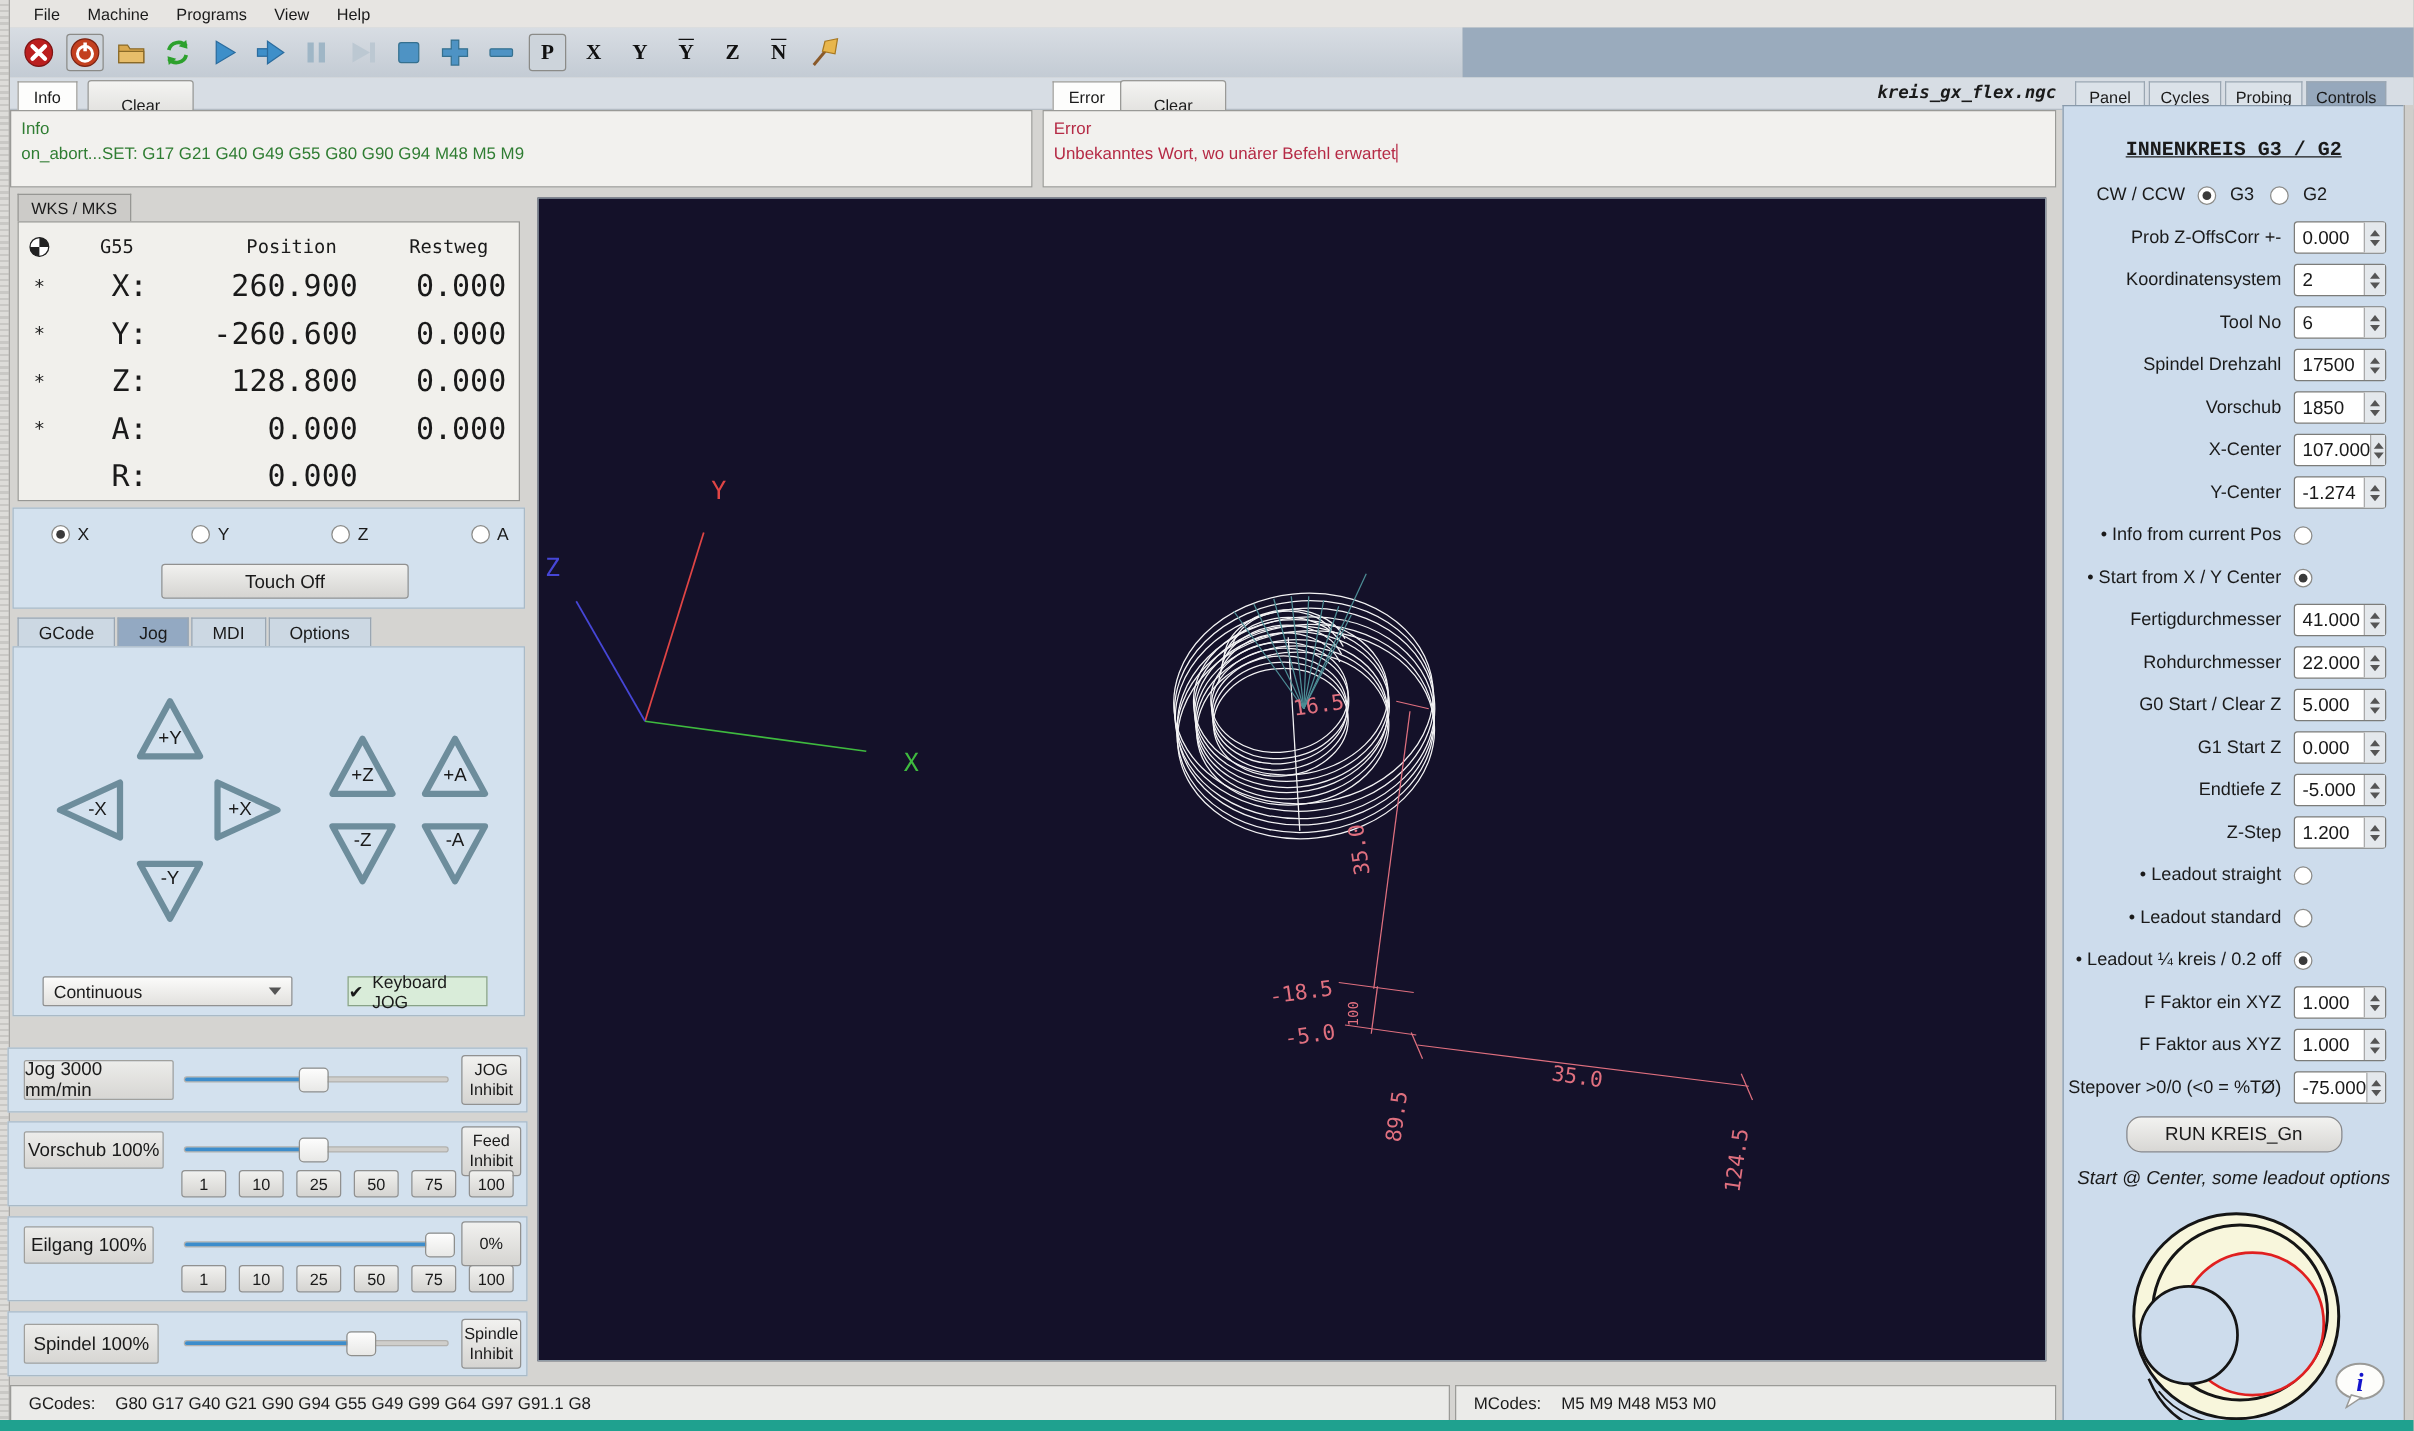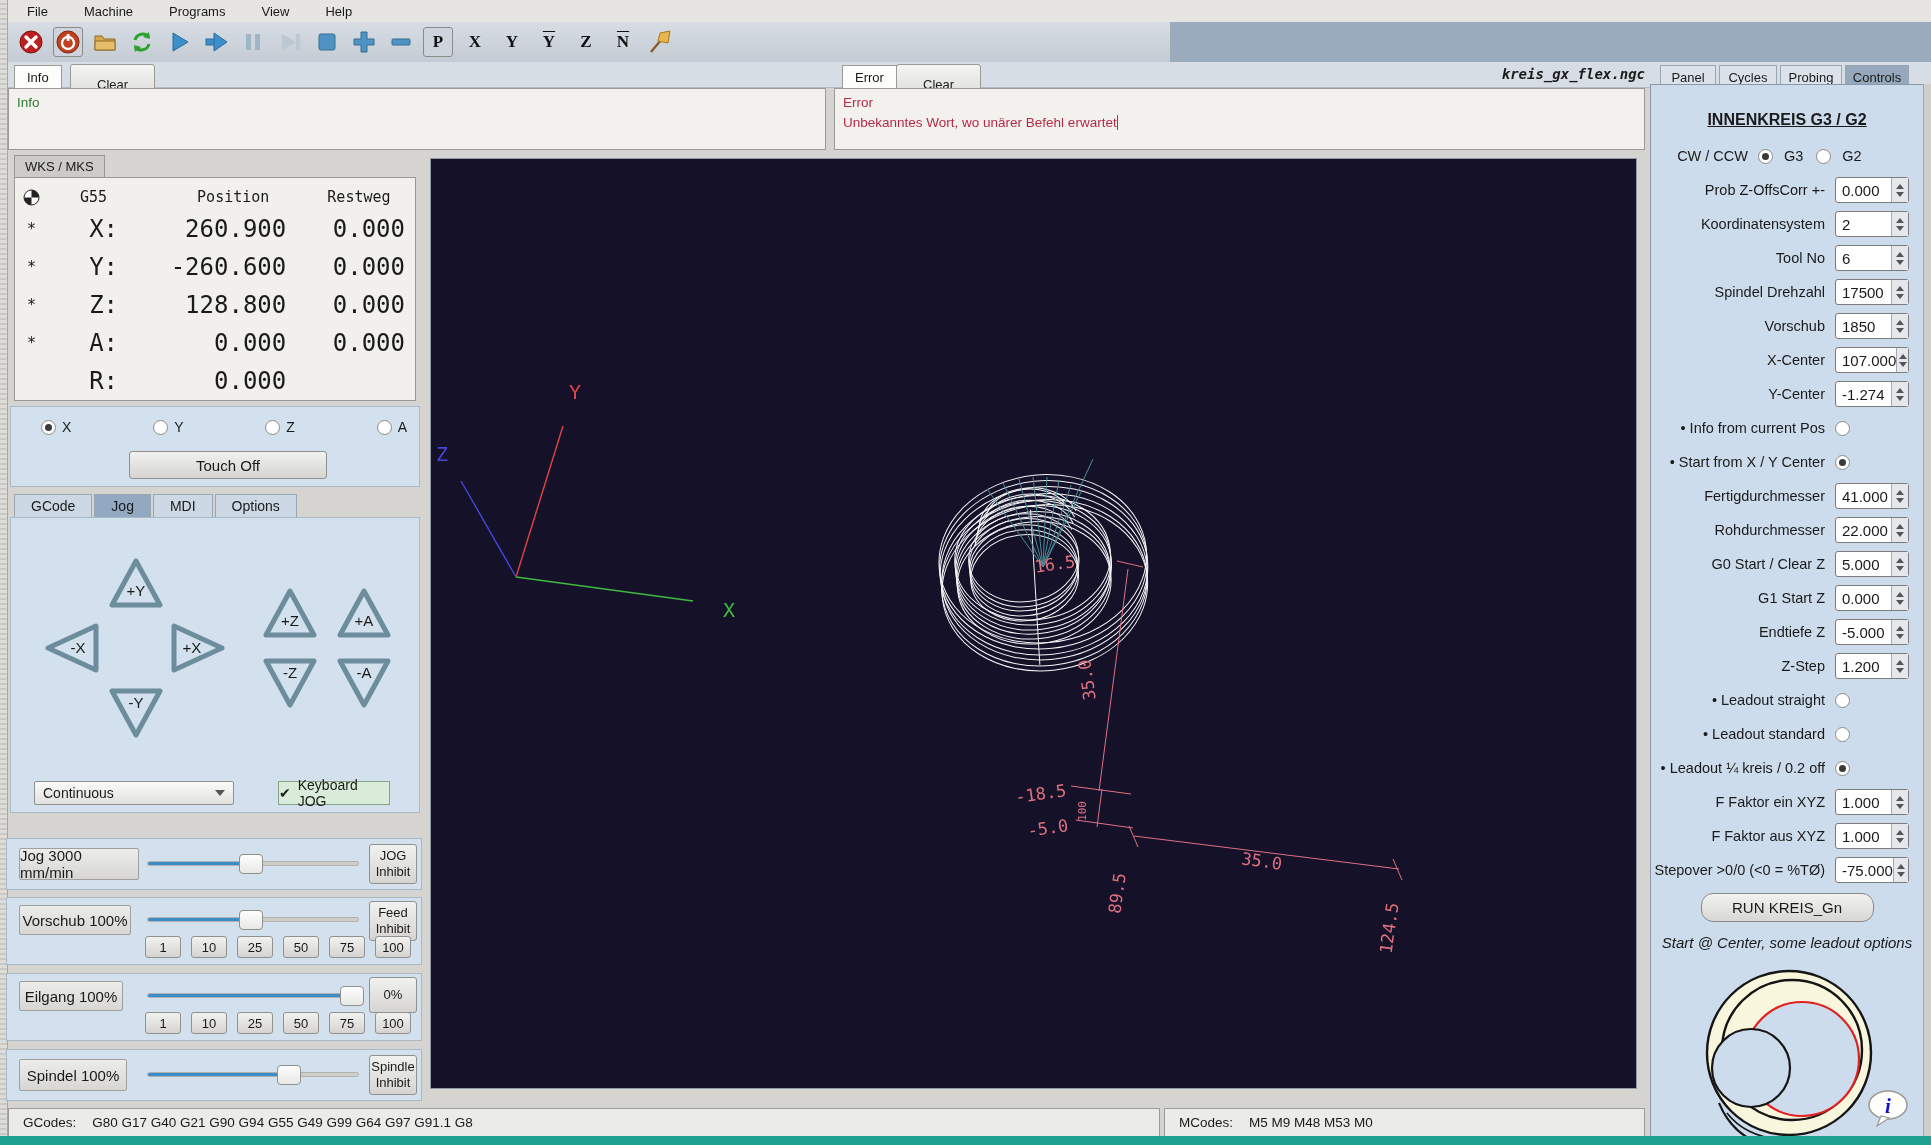--- a/index.html
+++ b/index.html
@@ -4,21 +4,21 @@
 <style>
   * { margin:0; padding:0; box-sizing:border-box; }
   html,body { background:#b8b8b5; }
   .app { position:relative; width:1931px; height:1145px; background:#d5d4d1;
          font-family:"Liberation Sans", sans-serif; color:#1a1a1a; overflow:hidden; }
 
   
   .left-grip { position:absolute; left:0; top:0; width:8px; height:1137px;
                background:repeating-linear-gradient(#dddcd9 0 3px,#c9c8c5 3px 5px); border-right:1px solid #a8a7a4; }
   .menubar { position:absolute; left:8px; top:0; right:0; height:22px; background:#e7e5e2;
-             display:flex; align-items:center; gap:18px; padding-left:10px; font-size:13px; }
+             display:flex; align-items:center; gap:4px; padding-left:10px; font-size:13px; }
   .menu-item { padding:2px 9px; cursor:default; }
   .toolbar { position:absolute; left:8px; top:22px; width:1162px; height:40px;
              background:linear-gradient(#d8dde3,#c3cbd4); display:flex; align-items:center; gap:7px; padding-left:8px; }
   .top-right-band { position:absolute; left:1170px; top:22px; right:0; height:40px; background:#9aabbd; }
   .tbtn { width:30px; height:30px; display:flex; align-items:center; justify-content:center; }
   .tbtn.framed { border:1px solid #8b8b88; border-radius:3px; background:#cdd4db; }
   .viewletter { font-family:"Liberation Serif",serif; font-weight:bold; font-size:17px; color:#111; }
   .viewletter.over { text-decoration:overline; }
 
   
@@ -99,21 +99,21 @@
 
   
   .statusbox { position:absolute; top:1108px; height:29px; background:#ebebe9; border:1px solid #9b9b98;
                font-size:13.5px; display:flex; align-items:center; padding-left:14px; gap:16px; }
   .tealbar { position:absolute; left:0; bottom:0; width:100%; height:9px; background:#1fa18f; }
 
   
   .rightpanel { position:absolute; left:1650px; top:84px; width:273px; height:1053px; background:#cddcec;
                 border-left:1px solid #8899aa; border-top:1px solid #8899aa; }
   .rscroll { position:absolute; right:0; top:84px; width:8px; height:1053px; background:#cfcecb; border-left:1px solid #a6a5a2; }
-  .rp-title { text-align:center; margin-top:26px; font-size:16px; font-weight:bold; text-decoration:underline; }
+  .rp-title { text-align:center; margin-top:26px; font-size:16px; font-weight:bold; text-decoration:underline;font-family:Liberation Mono, monospace; }
   .rp-rows { display:flex; flex-direction:column; gap:8px; margin-top:14px; }
   .rp-row { display:flex; align-items:center; height:26px; }
   .rp-label { flex:1; text-align:right; font-size:14.5px; padding-right:10px; white-space:nowrap; }
   .spin { width:74px; height:26px; background:#fff; border:1px solid #7c7c79; border-radius:3px; display:flex; margin-right:14px; }
   .spin .val { flex:1; font-size:15px; display:flex; align-items:center; padding-left:6px; }
   .spin .arrows { width:17px; border-left:1px solid #aaa; background:#e4e8ec; display:flex; flex-direction:column;
                   align-items:center; justify-content:center; gap:3px; }
   .spin .arrows i { width:0; height:0; border-left:4px solid transparent; border-right:4px solid transparent; }
   .spin .arrows .u { border-bottom:5px solid #555; }
   .spin .arrows .d { border-top:5px solid #555; }
@@ -240,20 +240,21 @@
     <span class="btn-clear" style="left:888px">Clear</span>
     <span class="filename">kreis_gx_flex.ngc</span>
     <span class="rtab" style="left:1652px; width:56px">Panel</span>
     <span class="rtab" style="left:1711px; width:58px">Cycles</span>
     <span class="rtab" style="left:1772px; width:62px">Probing</span>
     <span class="rtab active" style="left:1837px; width:64px">Controls</span>
   </div>
 
   <div class="msgbox" style="left:8px; width:818px">
     <div class="msg-info">Info</div>
+    <div class="msg-info">on_abort...SET: G17 G21 G40 G49 G55 G80 G90 G94 M48 M5 M9</div>
   </div>
   <div class="msgbox" style="left:834px; width:811px">
     <div class="msg-error">Error</div>
     <div class="msg-error"><span class="caret">Unbekanntes Wort, wo unärer Befehl erwartet</span></div>
   </div>
 
   <div class="wks-tab">WKS / MKS</div>
   <div class="pospanel">
     <div class="poshead">
       <svg width="17" height="17">

